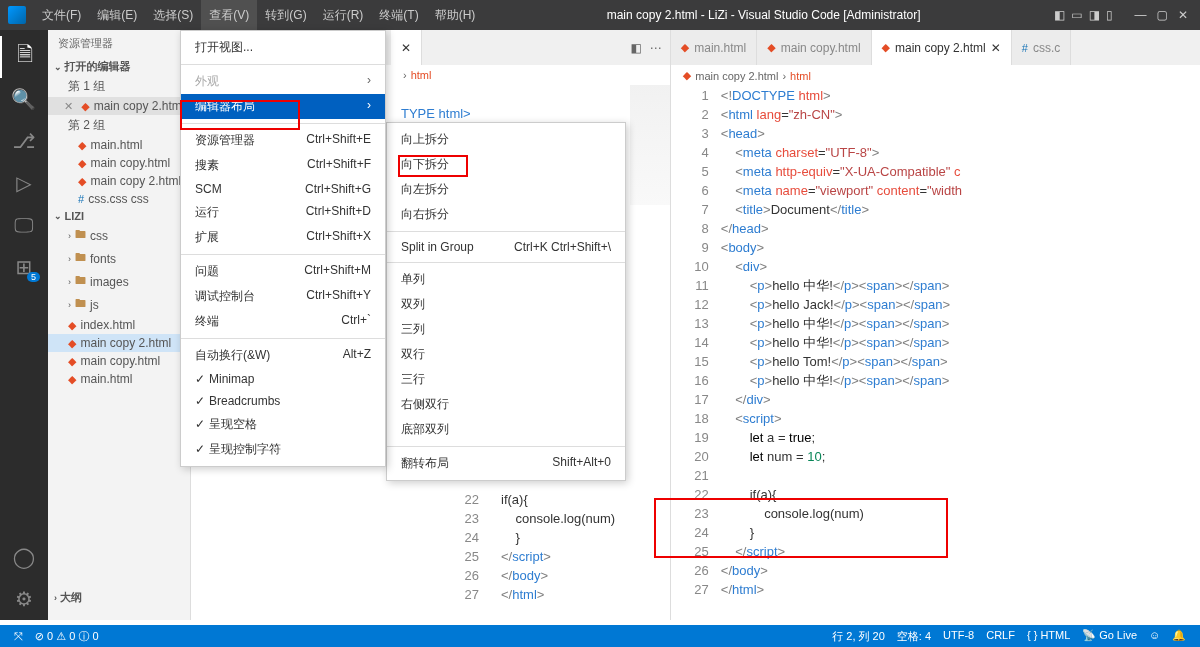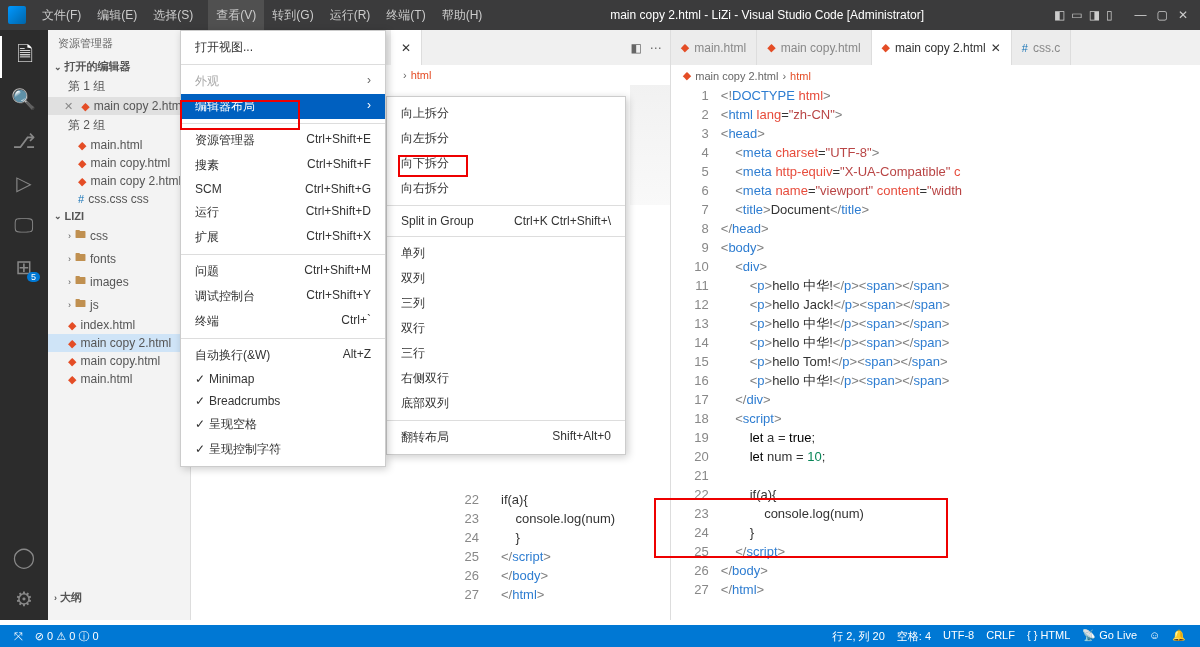--- a/index.html
+++ b/index.html
@@ -1,21 +1,21 @@
 <!DOCTYPE html>
 <html><head>
 <meta charset="utf-8">
 <style>
 * { margin:0; padding:0; box-sizing:border-box; font-family:"Segoe UI",Arial,sans-serif; }
 body { width:1200px; height:647px; background:#fff; overflow:hidden; position:relative; font-size:12px; }
 .titlebar { height:30px; background:#3b3b3c; display:flex; align-items:center; color:#ccc; }
 .vscode-logo { width:18px; height:18px; margin:0 8px; background:linear-gradient(135deg,#0098ff,#0065a9); border-radius:2px; }
 .menu-items { display:flex; }
 .menu-item { padding:0 8px; line-height:30px; cursor:default; }
-.menu-item.active { background:#505050;margin-left:7px; }
+.menu-item.active { background:#505050; }
 .title-text { flex:1; text-align:center; color:#ffffff; }
 .win-controls { display:flex; gap:10px; padding:0 12px; }
 .activitybar { position:absolute; left:0; top:30px; width:48px; height:590px; background:#2c2c2c; display:flex; flex-direction:column; align-items:center; padding-top:6px; }
 .activity-icon { width:48px; height:42px; display:flex; align-items:center; justify-content:center; color:#888; font-size:20px; position:relative; }
 .activity-icon.active { color:#fff; border-left:2px solid #fff; }
 .activity-badge { position:absolute; bottom:6px; right:8px; background:#0078d4; color:#fff; border-radius:8px; font-size:9px; padding:0 4px; }
 .activitybar-bottom { position:absolute; bottom:0; }
 .sidebar { position:absolute; left:48px; top:30px; width:142px; height:590px; background:#f3f3f3; color:#555; overflow:hidden; }
 .sidebar-title { padding:6px 10px; font-size:11px; color:#666; }
 .tree-header { padding:2px 6px; font-size:11px; font-weight:bold; display:flex; align-items:center; gap:3px; }
@@ -29,21 +29,21 @@
 .chev { font-size:9px; color:#555; }
 .x-close { color:#888; font-size:11px; margin-left:auto; margin-right:4px; }
 .dropdown1 { position:absolute; left:180px; top:30px; width:206px; background:#fff; border:1px solid #ccc; box-shadow:2px 2px 8px rgba(0,0,0,.2); z-index:100; padding:4px 0; }
 .dd-item { padding:4px 14px; display:flex; justify-content:space-between; color:#333; font-size:12px; }
 .dd-item.highlighted { background:#0060c0; color:#fff; }
 .dd-sep { height:1px; background:#ddd; margin:4px 0; }
 .dd-check { width:14px; display:inline-block; }
 .dd-arrow { color:#666; }
 .dd-item.highlighted .dd-arrow { color:#fff; }
 .dd-item.disabled { color:#aaa; }
-.dropdown2 { position:absolute; left:386px; top:96px; width:240px; background:#fff; border:1px solid #ccc; box-shadow:2px 2px 8px rgba(0,0,0,.2); z-index:99; padding:4px 0; }
+.dropdown2 { position:absolute; left:386px; top:122px; width:240px; background:#fff; border:1px solid #ccc; box-shadow:2px 2px 8px rgba(0,0,0,.2); z-index:99; padding:4px 0; }
 .editor-area { position:absolute; left:190px; top:30px; right:0; height:590px; display:flex; }
 .editor-pane { flex:1; display:flex; flex-direction:column; position:relative; border-left:1px solid #ddd; }
 .tabs-row { height:35px; background:#f0f0f0; display:flex; align-items:center; overflow:hidden; }
 .tab { padding:0 10px; height:35px; display:flex; align-items:center; gap:5px; font-size:12px; color:#888; background:#ececec; border-right:1px solid #ddd; }
 .tab.active { background:#fff; color:#333; }
 .tab-actions { margin-left:auto; padding:0 8px; color:#666; display:flex; gap:8px; }
 .breadcrumb { padding:4px 12px; font-size:11px; color:#666; display:flex; gap:4px; align-items:center; }
 .code-area { flex:1; display:flex; font-family:Consolas,monospace; font-size:13px; overflow:hidden; position:relative; }
 .gutter { width:50px; text-align:right; color:#888; padding-right:12px; line-height:19px; }
 .code-lines { flex:1; line-height:19px; white-space:pre; color:#333; }
@@ -386,24 +386,24 @@
   <div class="dd-item">
       <span><span class="dd-check">✓</span><span>呈现控制字符</span></span>
     </div>
 </div>
 
 <div class="dropdown2">
   <div class="dd-item">
       <span>向上拆分</span>
     </div>
   <div class="dd-item">
+      <span>向下拆分</span>
+    </div>
+  <div class="dd-item">
       <span>向左拆分</span>
-    </div>
-  <div class="dd-item">
-      <span>向下拆分</span>
     </div>
   <div class="dd-item">
       <span>向右拆分</span>
     </div>
   <div class="dd-sep"></div>
   <div class="dd-item">
       <span>Split in Group</span>
       <span>Ctrl+K Ctrl+Shift+\</span>
     </div>
   <div class="dd-sep"></div>

